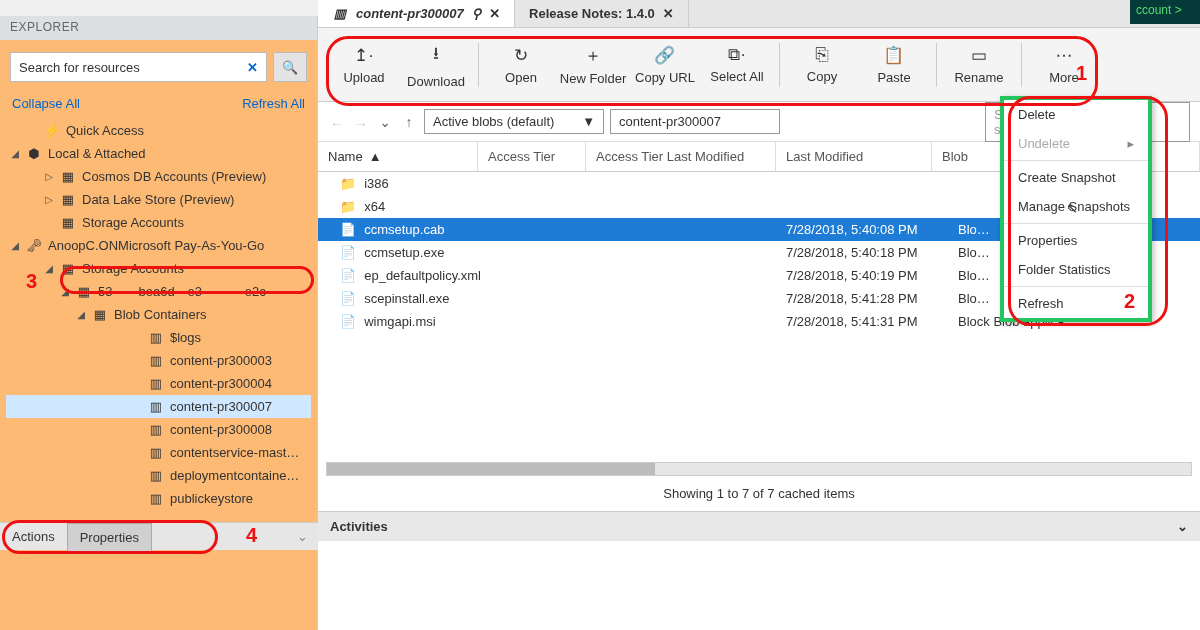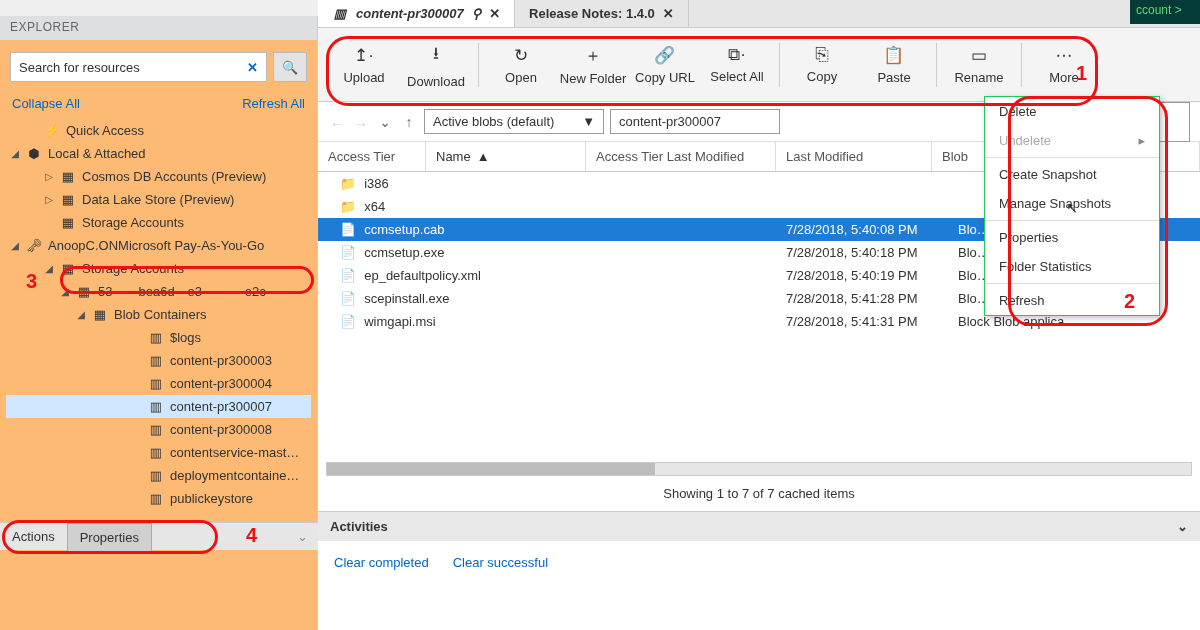--- a/index.html
+++ b/index.html
@@ -48,21 +48,21 @@
     .grid-row.sel{background:#1e7bd6;color:#fff}
     .grid-row.sel *{color:#fff}
     .gc{padding:0 10px;display:flex;align-items:center;gap:8px}
     .fic{font-size:13px}
     .hscroll{height:14px;background:#e6e6e6;margin:0 8px;position:relative;border:1px solid #ccc}
     .hscroll-thumb{position:absolute;left:0;top:0;height:100%;width:38%;background:#bcbcbc}
     .status-line{text-align:center;padding:10px;color:#333}
     .activities{height:30px;background:#e8e8e8;border-top:1px solid #ccc;padding:6px 12px;font-weight:600;color:#555;display:flex;justify-content:space-between;align-items:center}
     .act-body{padding:14px 16px;display:flex;gap:24px}
     .act-link{color:#0066cc}
-    .context-menu{position:absolute;top:96px;right:40px;width:176px;background:#fff;border:1px solid #22c55e;box-shadow:2px 2px 6px rgba(0,0,0,.25);z-index:50}
+    .context-menu{position:absolute;top:96px;right:48px;width:152px;background:#fff;border:4px solid #22c55e;box-shadow:2px 2px 6px rgba(0,0,0,.25);z-index:50}
     .cm-item{padding:7px 14px}
     .cm-item.dis{color:#aaa}
     .cm-item.arrow::after{content:"▸";float:right;color:#888}
     .cm-sep{height:1px;background:#ddd;margin:2px 0}
     .overlay-edge{position:absolute;right:0;top:0;width:70px;height:24px;background:#043a38;color:#5dd877;padding:3px 6px;font-size:12px;overflow:hidden}
     .anno{position:absolute;color:#e11;font-weight:700;font-size:20px;z-index:60;pointer-events:none}
     .ring{position:absolute;border:3px solid #e11;border-radius:22px;pointer-events:none;z-index:55}
   </style>
 </head>
 <body>
@@ -233,25 +233,25 @@
     <span class="nav-arrow">⌄</span>
     <span class="nav-arrow">↑</span>
     <div class="dropdown">
         <span>Active blobs (default)</span>
         <span>▼</span>
       </div>
     <div class="path-box">content-pr300007</div>
     <div class="search-prefix">Search by prefix (case-sensitive)</div>
   </div>
   <div class="grid-hdr">
-    <div class="gh c-tier">Access Tier</div>
     <div class="gh c-name">
         <span>Name</span>
         <span>▲</span>
       </div>
+    <div class="gh c-tier">Access Tier</div>
     <div class="gh c-tierm">Access Tier Last Modified</div>
     <div class="gh c-mod">Last Modified</div>
     <div class="gh c-type">Blob</div>
   </div>
   <div class="grid-body" id="grid-body">
       <div class="grid-row">
         <div class="gc" style="width:458px;padding-left:22px">
           <span class="fic">📁</span>
           <span>i386</span>
         </div>
@@ -308,24 +308,20 @@
       </div>
     </div>
   <div class="hscroll">
       <div class="hscroll-thumb"></div>
     </div>
   <div class="status-line">Showing 1 to 7 of 7 cached items</div>
   <div class="activities">
       <span>Activities</span>
       <span>⌄</span>
     </div>
-  <div class="act-body">
-    <span class="act-link">Clear completed</span>
-    <span class="act-link">Clear successful</span>
-  </div>
 </div>
 
 <div class="context-menu">
   <div class="cm-item">Delete</div>
   <div class="cm-item dis arrow">Undelete</div>
   <div class="cm-sep"></div>
   <div class="cm-item">Create Snapshot</div>
   <div class="cm-item">Manage Snapshots</div>
   <div class="cm-sep"></div>
   <div class="cm-item">Properties</div>

